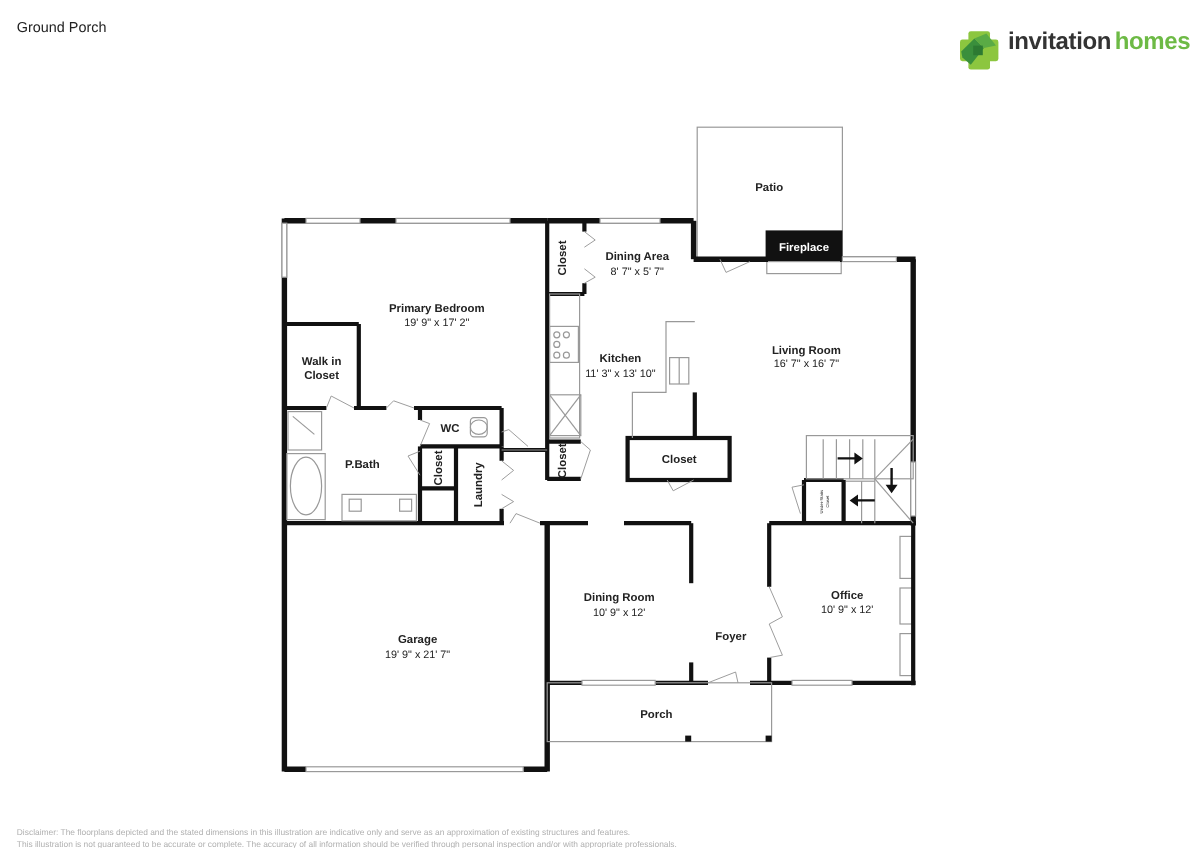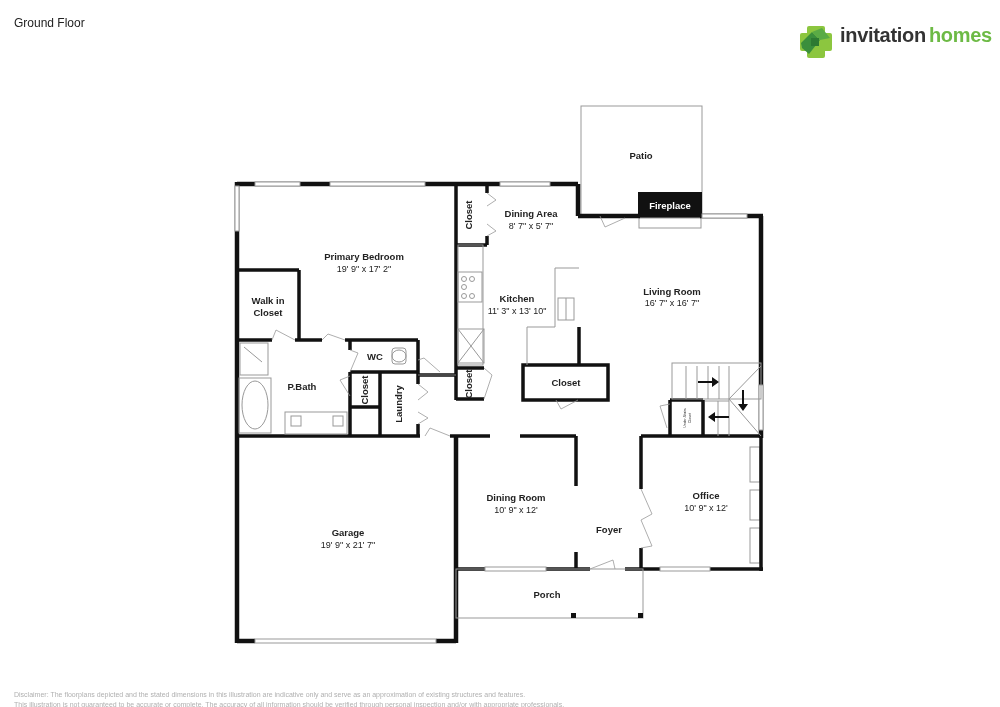--- a/index.html
+++ b/index.html
@@ -14,21 +14,21 @@
   svg.plan { position:absolute; left:0; top:0; }
   .rl { font-family:"Liberation Sans", sans-serif; font-size:9.5px; font-weight:bold; fill:#222; text-anchor:middle; }
   .rd { font-family:"Liberation Sans", sans-serif; font-size:9px; fill:#222; text-anchor:middle; }
   .rs { font-family:"Liberation Sans", sans-serif; font-size:3.5px; fill:#222; text-anchor:middle; }
   .fp { font-family:"Liberation Sans", sans-serif; font-size:9.5px; font-weight:bold; fill:#fff; text-anchor:middle; }
 </style>
 </head>
 <body>
 
 <div class="hdr">
-  <div>Ground Floor</div>
+  <div>Ground Porch</div>
 </div>
 
 <div class="logo">
   <svg width="36" height="36" viewBox="0 0 36 36">
     <rect x="9" y="2" width="18" height="32" rx="2" fill="#8cc63f"></rect>
     <rect x="2" y="9" width="32" height="18" rx="2" fill="#8cc63f"></rect>
     <polygon points="3,19 14,8 22,16 11,30 4,24" fill="#3a8f3c"></polygon>
     <polygon points="14,8 24,4 32,14 22,16" fill="#5aab45"></polygon>
     <rect x="13" y="14" width="8" height="8" fill="#2d7a32"></rect>
   </svg>

